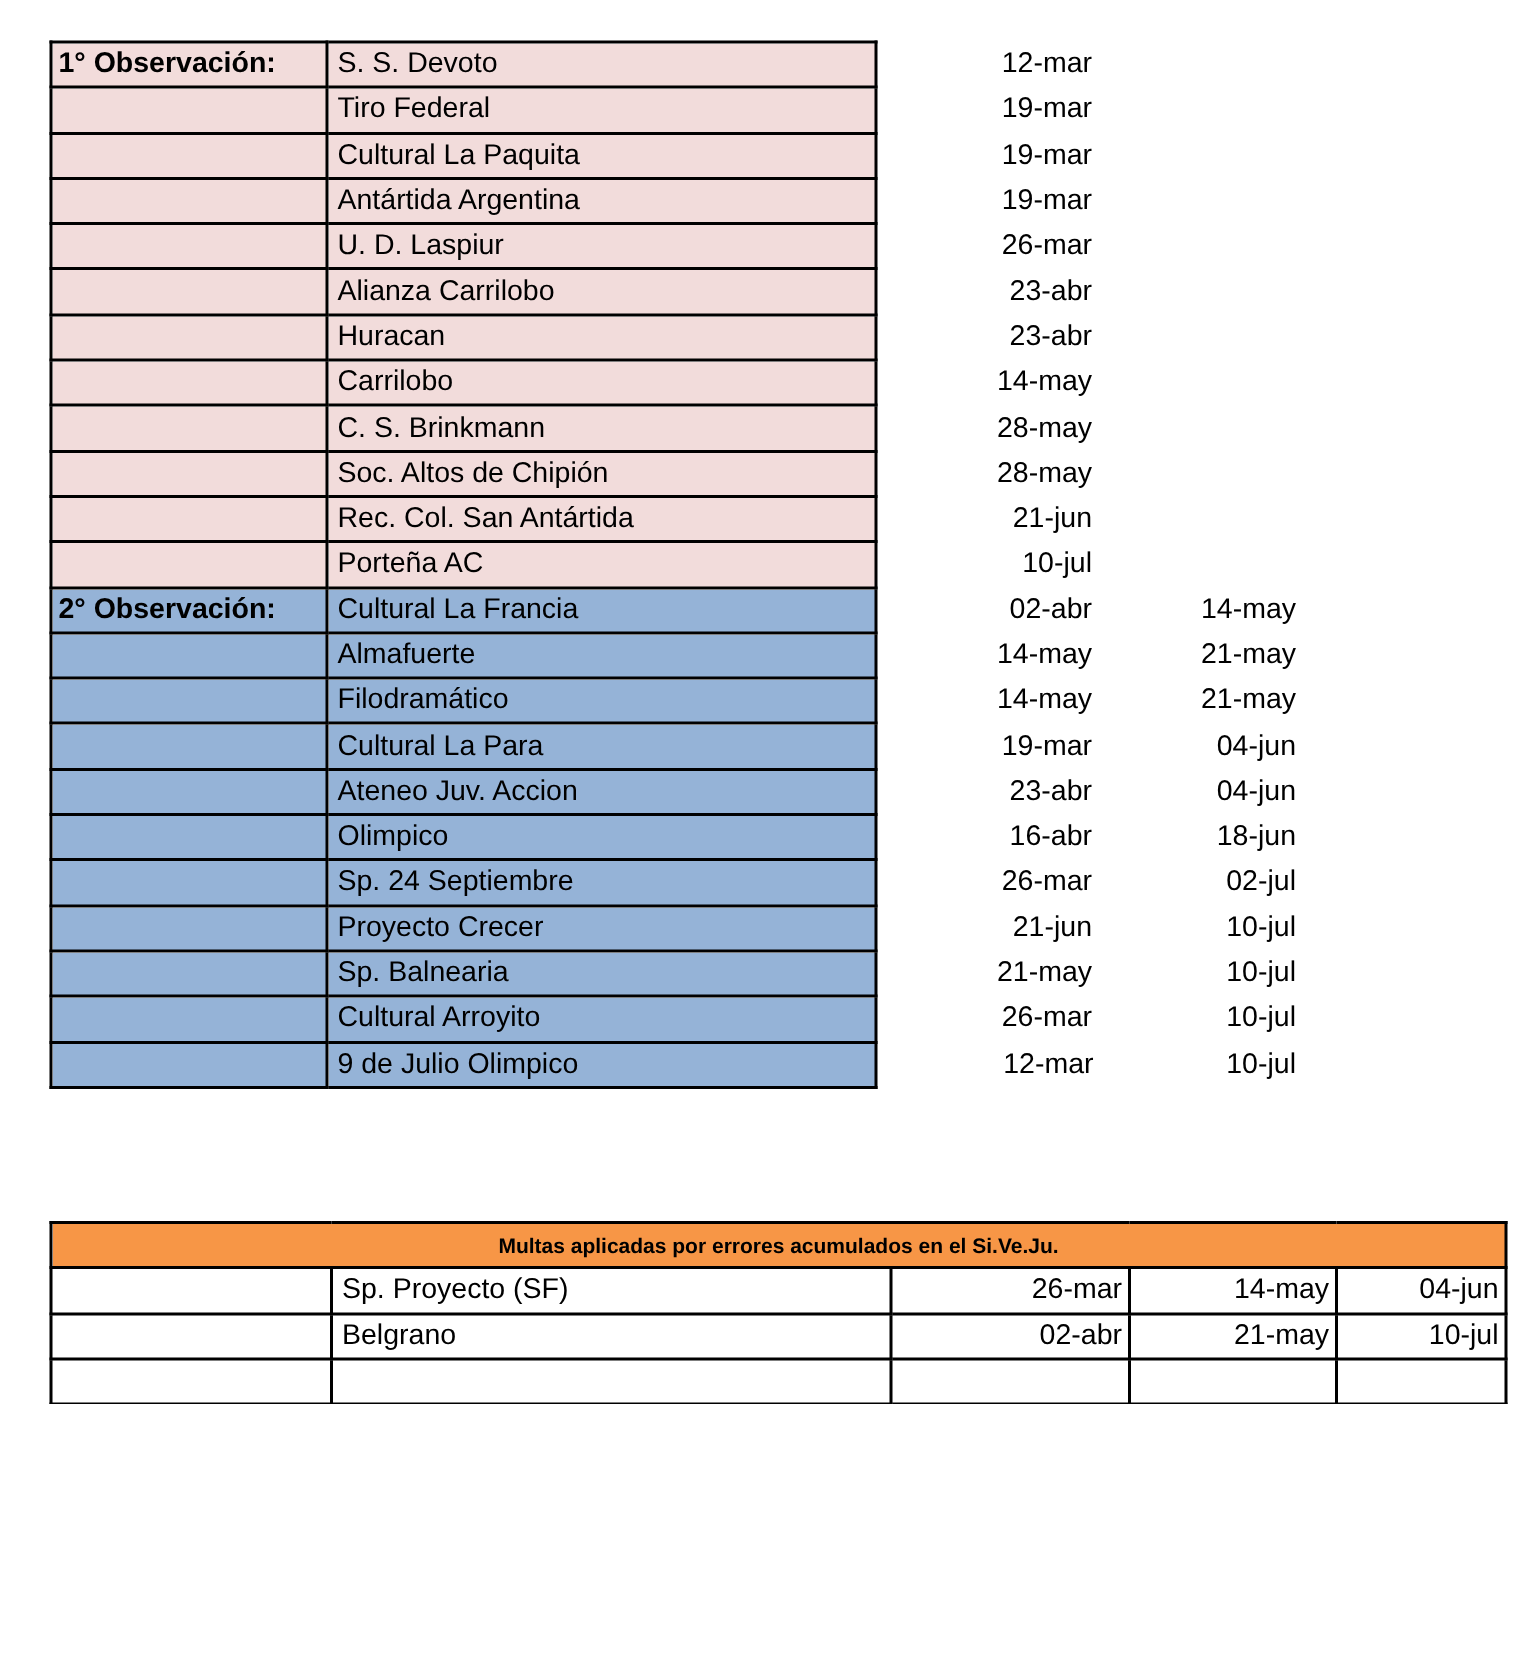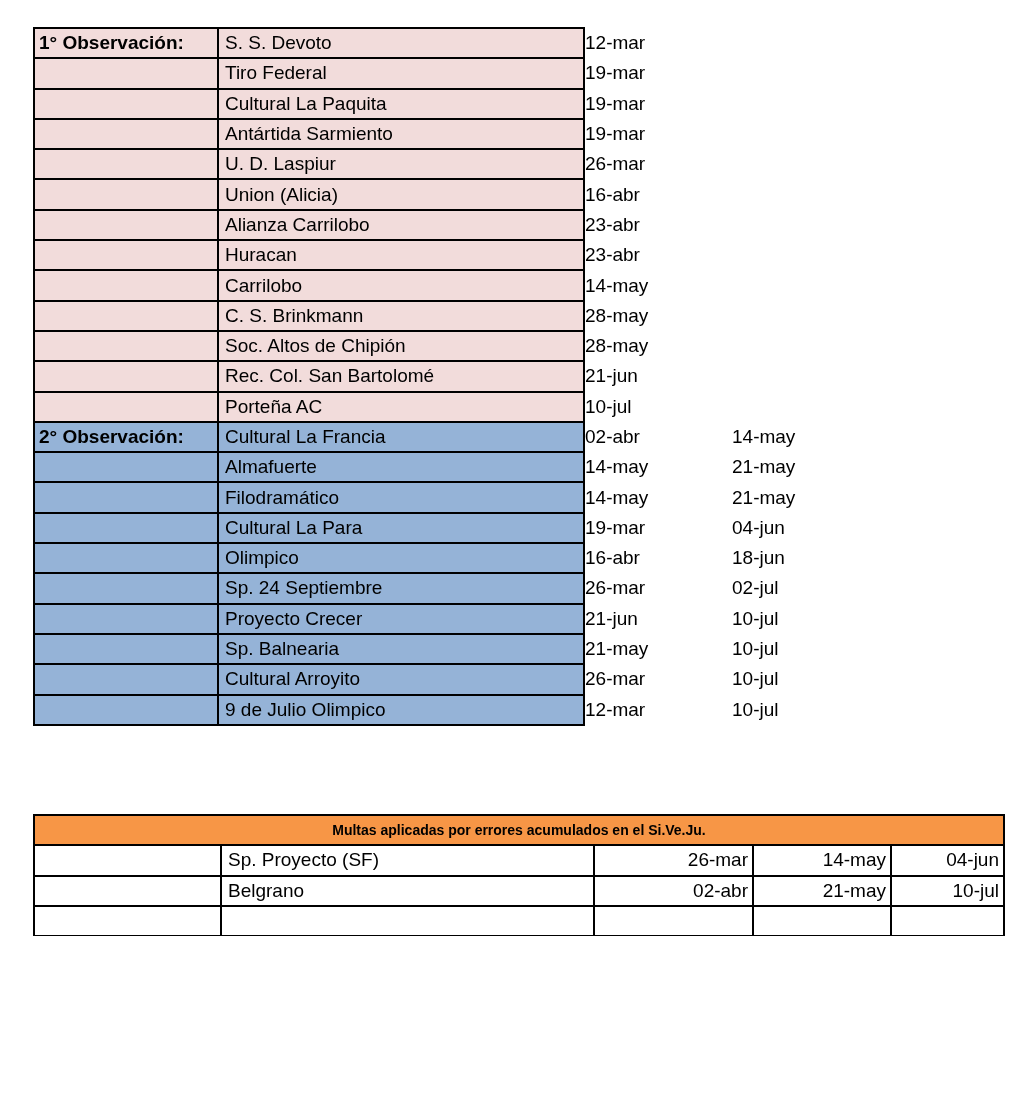--- a/index.html
+++ b/index.html
@@ -24,20 +24,21 @@
     font-weight: bold;
     padding-left: 4px;
   }
   #obs-table .c-club {
     border: 2px solid var(--border, #000);
     padding-left: 6px;
   }
   #obs-table .c-date {
     border: none;
     background: #ffffff;
+    text-align: right;
     padding-right: 3px;
     margin-top: 32px;
   }
   tr[data-section="obs1"] .c-label,
   tr[data-section="obs1"] .c-club { background: var(--observation1_fill, #F2DCDB); }
   tr[data-section="obs2"] .c-label,
   tr[data-section="obs2"] .c-club { background: var(--observation2_fill, #95B3D7); }
 
   
   #multas-table { position: absolute; left: 33px; top: 814px; width: 970px; }
@@ -85,39 +86,33 @@
 
         <tr data-section="obs1">
           <td class="c-label"></td>
           <td class="c-club">Cultural La Paquita</td>
           <td class="c-date">19-mar</td>
           <td class="c-date"></td>
         </tr>
 
         <tr data-section="obs1">
           <td class="c-label"></td>
-          <td class="c-club">Antártida Sarmiento</td>
+          <td class="c-club">Antártida Argentina</td>
           <td class="c-date">19-mar</td>
           <td class="c-date"></td>
         </tr>
 
 
         <tr data-section="obs1">
           <td class="c-label"></td>
           <td class="c-club">U. D. Laspiur</td>
           <td class="c-date">26-mar</td>
           <td class="c-date"></td>
         </tr>
 
-        <tr data-section="obs1">
-          <td class="c-label"></td>
-          <td class="c-club">Union (Alicia)</td>
-          <td class="c-date">16-abr</td>
-          <td class="c-date"></td>
-        </tr>
 
         <tr data-section="obs1">
           <td class="c-label"></td>
           <td class="c-club">Alianza Carrilobo</td>
           <td class="c-date">23-abr</td>
           <td class="c-date"></td>
         </tr>
 
         <tr data-section="obs1">
           <td class="c-label"></td>
@@ -142,21 +137,21 @@
 
         <tr data-section="obs1">
           <td class="c-label"></td>
           <td class="c-club">Soc. Altos de Chipión</td>
           <td class="c-date">28-may</td>
           <td class="c-date"></td>
         </tr>
 
         <tr data-section="obs1">
           <td class="c-label"></td>
-          <td class="c-club">Rec. Col. San Bartolomé</td>
+          <td class="c-club">Rec. Col. San Antártida</td>
           <td class="c-date">21-jun</td>
           <td class="c-date"></td>
         </tr>
 
         <tr data-section="obs1">
           <td class="c-label"></td>
           <td class="c-club">Porteña AC</td>
           <td class="c-date">10-jul</td>
           <td class="c-date"></td>
         </tr>
@@ -182,20 +177,26 @@
           <td class="c-date">21-may</td>
         </tr>
 
         <tr data-section="obs2">
           <td class="c-label"></td>
           <td class="c-club">Cultural La Para</td>
           <td class="c-date">19-mar</td>
           <td class="c-date">04-jun</td>
         </tr>
 
+        <tr data-section="obs2">
+          <td class="c-label"></td>
+          <td class="c-club">Ateneo Juv. Accion</td>
+          <td class="c-date">23-abr</td>
+          <td class="c-date">04-jun</td>
+        </tr>
 
         <tr data-section="obs2">
           <td class="c-label"></td>
           <td class="c-club">Olimpico</td>
           <td class="c-date">16-abr</td>
           <td class="c-date">18-jun</td>
         </tr>
 
         <tr data-section="obs2">
           <td class="c-label"></td>

